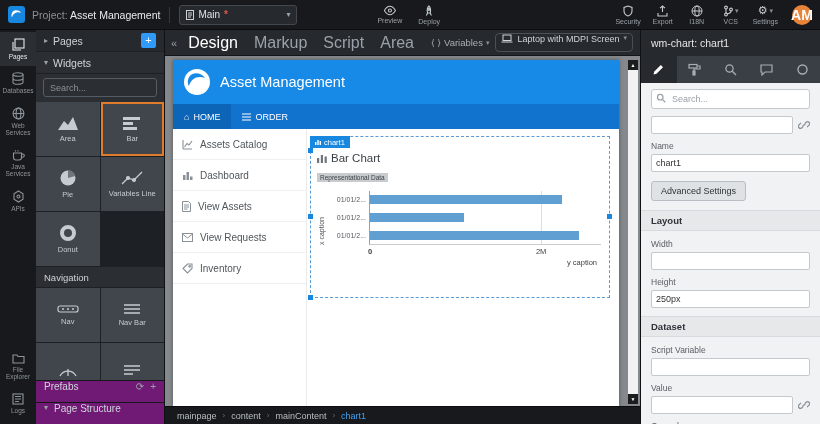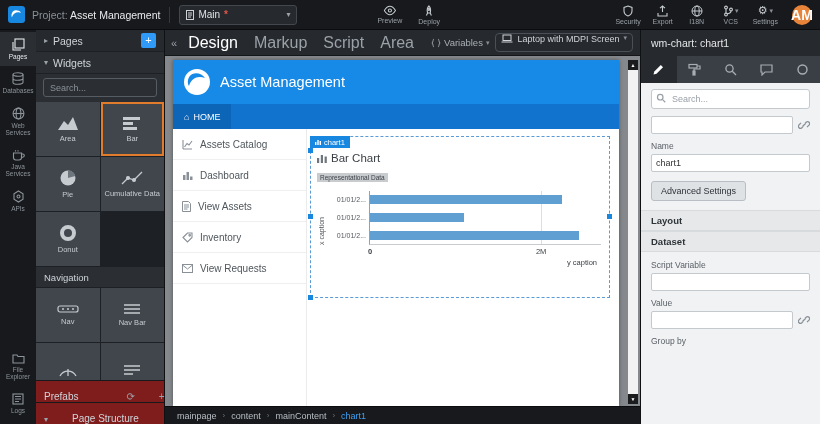--- a/index.html
+++ b/index.html
@@ -41,21 +41,21 @@
   .plus-btn{margin-left:auto;width:15px;height:15px;border-radius:2px;background:#2f9af7;color:#fff;display:flex;align-items:center;justify-content:center;font-size:11px;line-height:1}
   .p-scroll{flex:1;overflow:hidden;display:flex;flex-direction:column}
   .p-search{margin:4px 7px 5px;flex:none}
   .p-search input{width:100%;height:19px;background:transparent;border:1px solid #565c63;border-radius:3px;color:#cfd4d9;font-size:9px;padding:0 6px;outline:none;font-family:inherit}
   .p-search input::placeholder{color:#8a9097}
   .tile-grid{display:grid;grid-template-columns:1fr 1fr;gap:1px;background:#1d2024;flex:none}
   .tile{background:#40464c;height:54px;display:flex;flex-direction:column;align-items:center;justify-content:center;gap:4px;color:#c6cbd0;cursor:pointer;position:relative}
   .tile .tlabel{font-size:7.5px;text-align:center;line-height:1.1;padding:0 2px}
   .tile.hl{outline:2px solid #e07c2c;outline-offset:-2px;z-index:1}
   .subhead{height:22px;display:flex;align-items:center;padding:0 8px;background:#2b2f34;border-top:1px solid #1d2024;border-bottom:1px solid #1d2024;font-size:9.5px;color:#cfd4d9;flex:none}
-  .p-bottom{height:22px;display:flex;align-items:flex-end;gap:24px;padding:0 8px;background:#7f1d1d;border-top:1px solid #16181b;font-size:10px;color:#cfd4d9;flex:none}
+  .p-bottom{height:22px;display:flex;align-items:flex-start;gap:6px;padding:0 8px;background:#701a75;border-top:1px solid #16181b;font-size:10px;color:#cfd4d9;flex:none}
   .p-bottom .sp{margin-left:auto}
   .p-ic{color:#9aa1a8;font-size:10px}
 
   
   .center{position:absolute;left:165px;top:30px;bottom:0;width:475px;display:flex;flex-direction:column}
   .toolbar{height:26px;background:#26292d;border-bottom:1px solid #131517;display:flex;align-items:center;gap:6px;padding:0 6px;flex:none}
   .tb-collapse{color:#9aa1a8;font-size:11px}
   .dtab{font-size:16px;color:#9aa1a8;padding:0 5px;cursor:pointer}
   .dtab.active{color:#fff}
   .tsep{width:1px;height:14px;background:#3a3f45}
@@ -338,21 +338,21 @@
           <span class="tlabel">Pie</span>
         </div>
         <div class="tile">
           <span>
               <svg width="22" height="16" viewBox="0 0 22 16" fill="none" stroke="#c6cbd0" stroke-width="1.3">
                 <polyline points="1,14 7,8 13,10 21,2"></polyline>
                 <circle cx="7" cy="8" r="1.4" fill="#c6cbd0"></circle>
                 <circle cx="13" cy="10" r="1.4" fill="#c6cbd0"></circle>
               </svg>
             </span>
-          <span class="tlabel">Cumulative Data</span>
+          <span class="tlabel">Variables Line</span>
         </div>
         <div class="tile">
           <span>
               <svg width="18" height="18" viewBox="0 0 18 18">
                 <circle cx="9" cy="9" r="6" fill="none" stroke="#c6cbd0" stroke-width="4"></circle>
               </svg>
             </span>
           <span class="tlabel">Donut</span>
         </div>
       </div>
@@ -456,20 +456,28 @@
                 <circle cx="14" cy="14" r="13" fill="#fff"></circle>
                 <path d="M6 18c2.5-8.5 9-10.5 16-8C18.5 4.5 10 3.5 6.5 8.5 4.3 11.6 4.5 15.5 6 18z" fill="#1789e6"></path>
               </svg>
             </span>
           <span class="app-title">Asset Management</span>
         </div>
         <div class="app-nav">
           <div class="nav-item on">
             <span>⌂</span>
             <span>HOME</span>
+          </div>
+          <div class="nav-item">
+            <span>
+                <svg width="9" height="8" viewBox="0 0 9 8" stroke="#fff" stroke-width="1.2">
+                  <path d="M0 1h9M0 4h9M0 7h9"></path>
+                </svg>
+              </span>
+            <span>ORDER</span>
           </div>
         </div>
         <div class="app-body">
           <div class="app-menu">
             <div class="m-item">
               <span class="m-ic">
                   <svg width="11" height="11" viewBox="0 0 11 11" fill="none" stroke="currentColor" stroke-width="1.1">
                     <path d="M1 10V1M1 10h9"></path>
                     <polyline points="2.5,8 5,4.5 7,6 10,2"></polyline>
                   </svg>
@@ -490,35 +498,35 @@
               <span class="m-ic">
                   <svg width="9" height="11" viewBox="0 0 9 11" fill="none" stroke="currentColor" stroke-width="1">
                     <path d="M0.5 0.5h6l2 2v8h-8z"></path>
                     <path d="M2 4h5M2 6h5M2 8h3.5"></path>
                   </svg>
                 </span>
               <span>View Assets</span>
             </div>
             <div class="m-item">
               <span class="m-ic">
+                  <svg width="11" height="9" viewBox="0 0 11 9" fill="none" stroke="currentColor" stroke-width="1">
+                    <rect x="0.5" y="0.5" width="10" height="8"></rect>
+                    <path d="M0.5 1 5.5 5l5-4"></path>
+                  </svg>
+                </span>
+              <span>View Requests</span>
+            </div>
+            <div class="m-item">
+              <span class="m-ic">
                   <svg width="11" height="11" viewBox="0 0 11 11" fill="none" stroke="currentColor" stroke-width="1.1">
                     <path d="M1 5.5 5.5 1H10v4.5L5.5 10z"></path>
                     <circle cx="7.7" cy="3.3" r="0.8"></circle>
                   </svg>
                 </span>
               <span>Inventory</span>
-            </div>
-            <div class="m-item">
-              <span class="m-ic">
-                  <svg width="11" height="9" viewBox="0 0 11 9" fill="none" stroke="currentColor" stroke-width="1">
-                    <rect x="0.5" y="0.5" width="10" height="8"></rect>
-                    <path d="M0.5 1 5.5 5l5-4"></path>
-                  </svg>
-                </span>
-              <span>View Requests</span>
             </div>
           </div>
           <div class="stage">
             <div class="widget-sel">
               <div class="sel-tag">
                 <span>
                     <svg width="6" height="6" viewBox="0 0 6 6" fill="#fff">
                       <rect x="0" y="3" width="1.4" height="3"></rect>
                       <rect x="2.3" y="1" width="1.4" height="5"></rect>
                       <rect x="4.6" y="2" width="1.4" height="4"></rect>
@@ -648,20 +656,27 @@
               <svg width="12" height="12" viewBox="0 0 12 12" fill="none" stroke="currentColor" stroke-width="1.3">
                 <path d="M5 7.5 3.6 8.9a2 2 0 0 1-2.8-2.8L3 3.9M7 4.5l1.4-1.4a2 2 0 0 1 2.8 2.8L9 8.1M4.5 7.5l3-3"></path>
               </svg>
             </span>
         </div>
         <div class="f-label">Name</div>
         <input class="f-input" value="chart1" style="">
         <div><button class="adv-btn">Advanced Settings</button></div>
       </div>
       <div class="sec-h">Layout</div>
+      <div class="ins-pad">
+        <div class="f-label" style="margin-top:2px">Width</div>
+        <input class="f-input" value="" style="">
+        <div class="f-label">Height</div>
+        <input class="f-input" value="250px" style="">
+        <div style="height:6px"></div>
+      </div>
       <div class="sec-h">Dataset</div>
       <div class="ins-pad">
         <div class="f-label" style="margin-top:2px">Script Variable</div>
         <input class="f-input" value="" style="">
         <div class="f-label">Value</div>
         <div class="bind-row">
           <input value="" style="">
           <span class="chain">
               <svg width="12" height="12" viewBox="0 0 12 12" fill="none" stroke="currentColor" stroke-width="1.3">
                 <path d="M5 7.5 3.6 8.9a2 2 0 0 1-2.8-2.8L3 3.9M7 4.5l1.4-1.4a2 2 0 0 1 2.8 2.8L9 8.1M4.5 7.5l3-3"></path>

